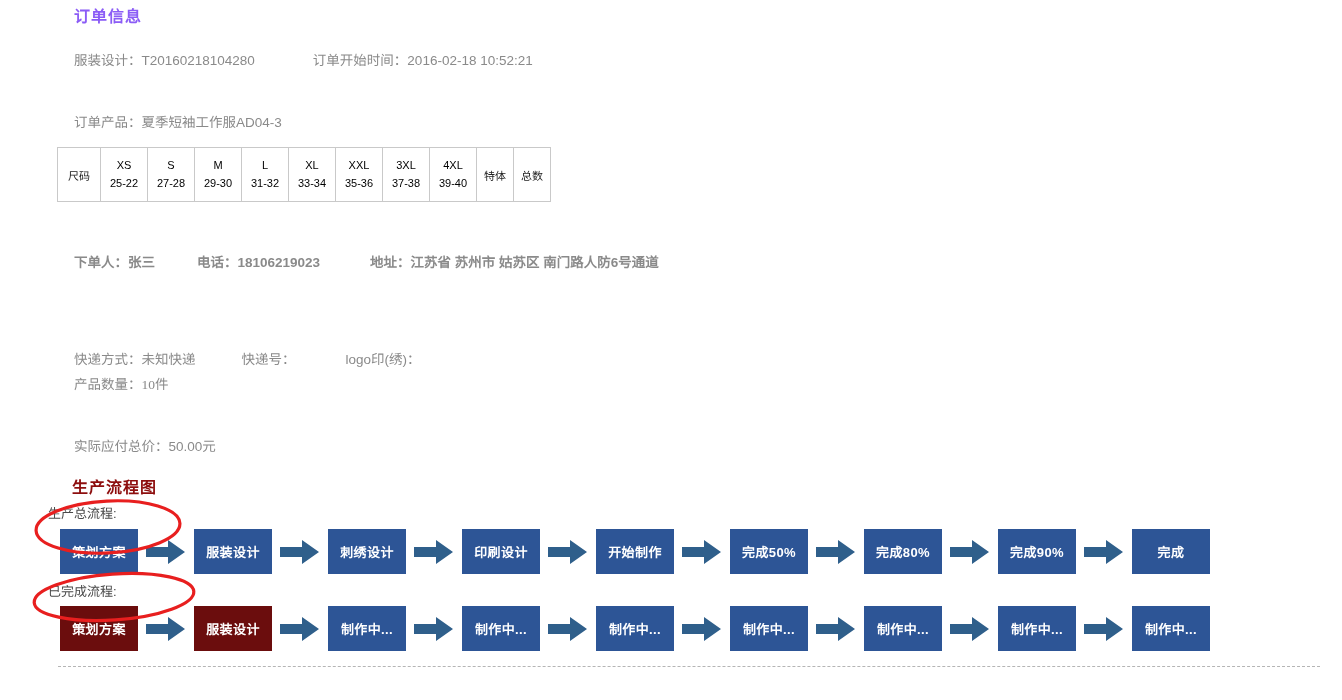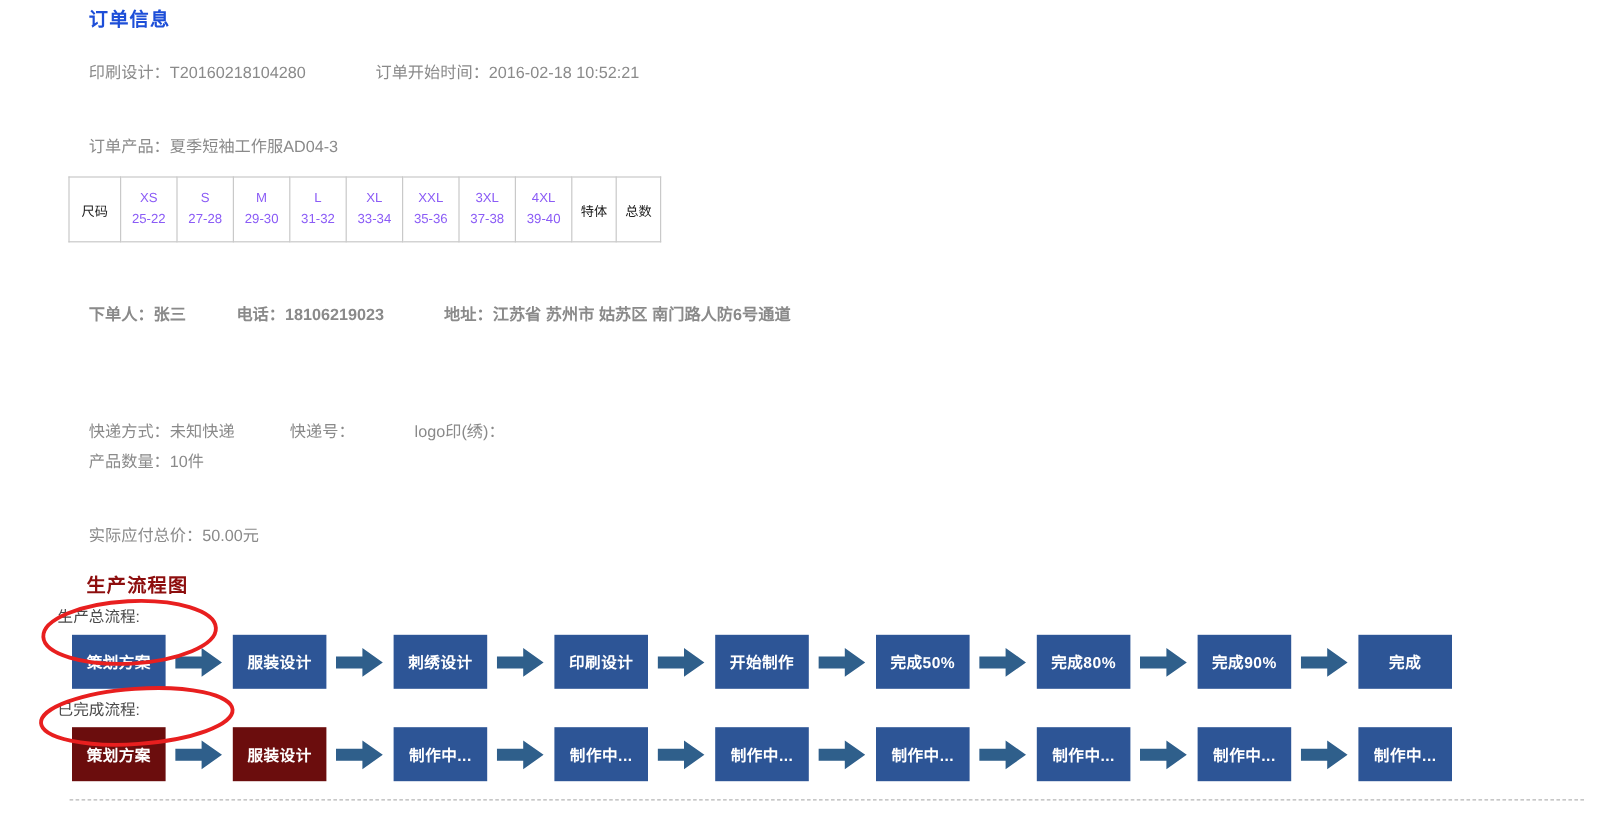--- a/index.html
+++ b/index.html
@@ -18,35 +18,35 @@
     font-size: 14px;
   }
 
   
   .page-title {
     position: absolute;
     left: 74px;
     top: 3px;
     font-size: 16px;
     font-weight: bold;
-    color: #1d4ed8;
+    color: #8b5cf6;
     letter-spacing: 1px;
   }
   .info-line {
     position: absolute;
     left: 74px;
     white-space: nowrap;
     color: #8a8a8a;
     font-size: 13.5px;
   }
   .row-order-no   { top: 49px; }
   .row-product    { top: 111px; }
   .row-customer   { top: 251px; font-weight: bold; }
   .row-express    { top: 312px; margin-top: 36px; }
-  .row-quantity   { top: 373px; }
+  .row-quantity   { top: 373px; font-family: Liberation Serif, serif; }
   .row-total      { top: 435px; }
 
   .gap-sm  { display: inline-block; width: 42px; }
   .gap-md  { display: inline-block; width: 46px; }
   .gap-lg  { display: inline-block; width: 50px; }
   .gap-xl  { display: inline-block; width: 58px; }
 
   
   .size-table {
     position: absolute;
@@ -65,21 +65,21 @@
   }
   .size-table .hdr-label {
     width: 42px;
     height: 53px;
     color: #222;
   }
   .size-table .hdr-size {
     width: 46px;
     height: 53px;
     line-height: 1.55;
-    color: #8b5cf6;
+    color: #000000;
   }
   .size-table .hdr-size .sz-name { display: block; }
   .size-table .hdr-size .sz-range { display: block; }
   .size-table .hdr-plain {
     width: 36px;
     height: 53px;
     color: #222;
   }
   .size-table .qty-label {
     width: 42px;
@@ -169,21 +169,21 @@
     border-top: 1px dashed #b5b5b5;
     height: 0;
   }
 </style>
 </head>
 <body>
 
 <div class="page-title">订单信息</div>
 
 <div class="info-line row-order-no">
-  <span>印刷设计：</span><span>T20160218104280</span><span class="gap-xl"></span><span>订单开始时间：</span><span>2016-02-18 10:52:21</span>
+  <span>服装设计：</span><span>T20160218104280</span><span class="gap-xl"></span><span>订单开始时间：</span><span>2016-02-18 10:52:21</span>
 </div>
 
 <div class="info-line row-product">
   <span>订单产品：</span><span>夏季短袖工作服AD04-3</span>
 </div>
 
 <table class="size-table">
   <tbody>
     <tr>
       <td class="hdr-label">尺码</td>

